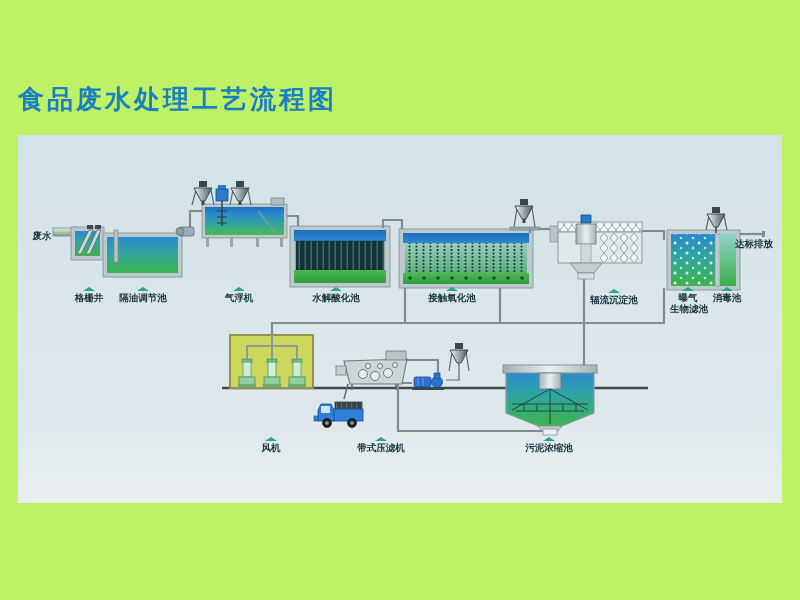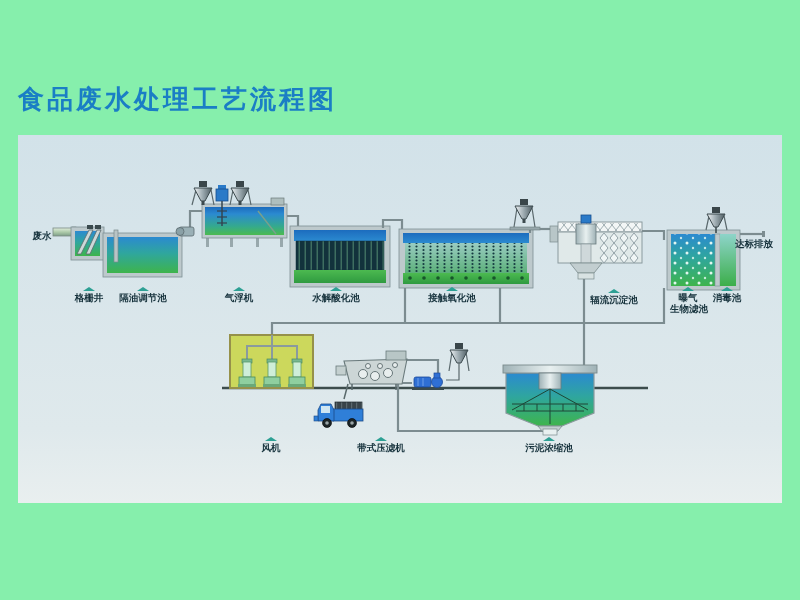--- a/index.html
+++ b/index.html
@@ -1,16 +1,16 @@
 <!DOCTYPE html>
 <html><head>
 <meta charset="utf-8">
 <style>
   html,body{margin:0;padding:0;background:#ffffff;}
-  .page{position:relative;width:800px;height:600px;background:#86efac;overflow:hidden;
+  .page{position:relative;width:800px;height:600px;background:#bef264;overflow:hidden;
         font-family:"DejaVu Sans","Liberation Sans",sans-serif;}
   h1.title{position:absolute;left:18px;top:82px;margin:0;font-size:26px;font-weight:bold;
            letter-spacing:3px;color:#1a7ec5;white-space:nowrap;}
   svg{position:absolute;left:0;top:0;}
   .lbl{font-family:"DejaVu Sans","Liberation Sans",sans-serif;font-size:9.5px;font-weight:bold;
        fill:#16323c;text-anchor:middle;}
   .tri{fill:#2da094;}
   .pipe{stroke:#7c8c90;stroke-width:2.2;fill:none;}
   .pipe-dark{stroke:#3c4c4c;stroke-width:2.4;fill:none;}
   .wall{fill:#bdc9cc;stroke:#7e9094;stroke-width:0.8;}

